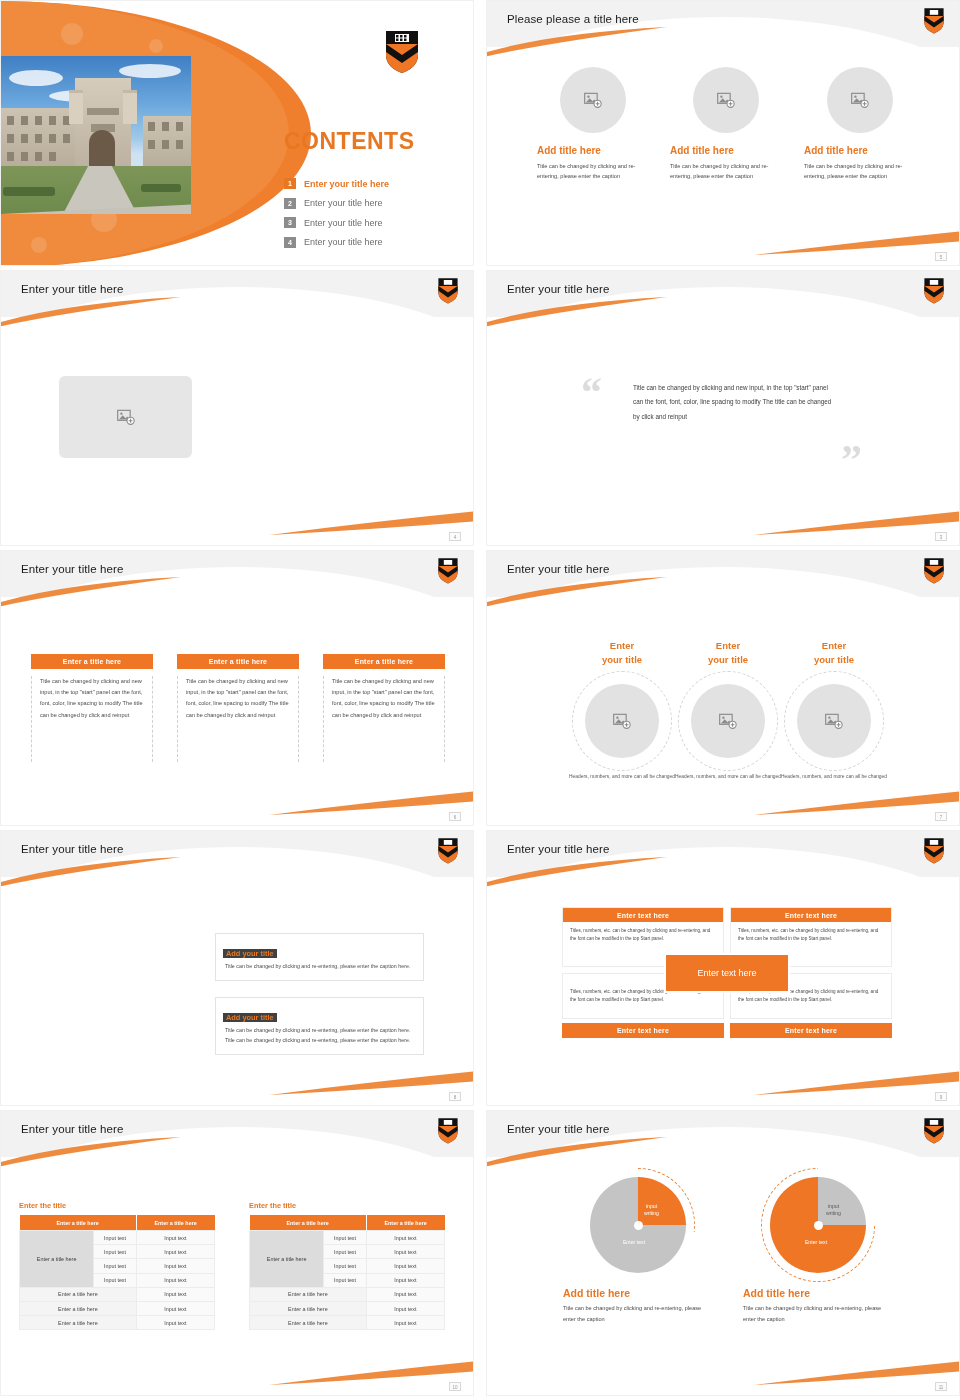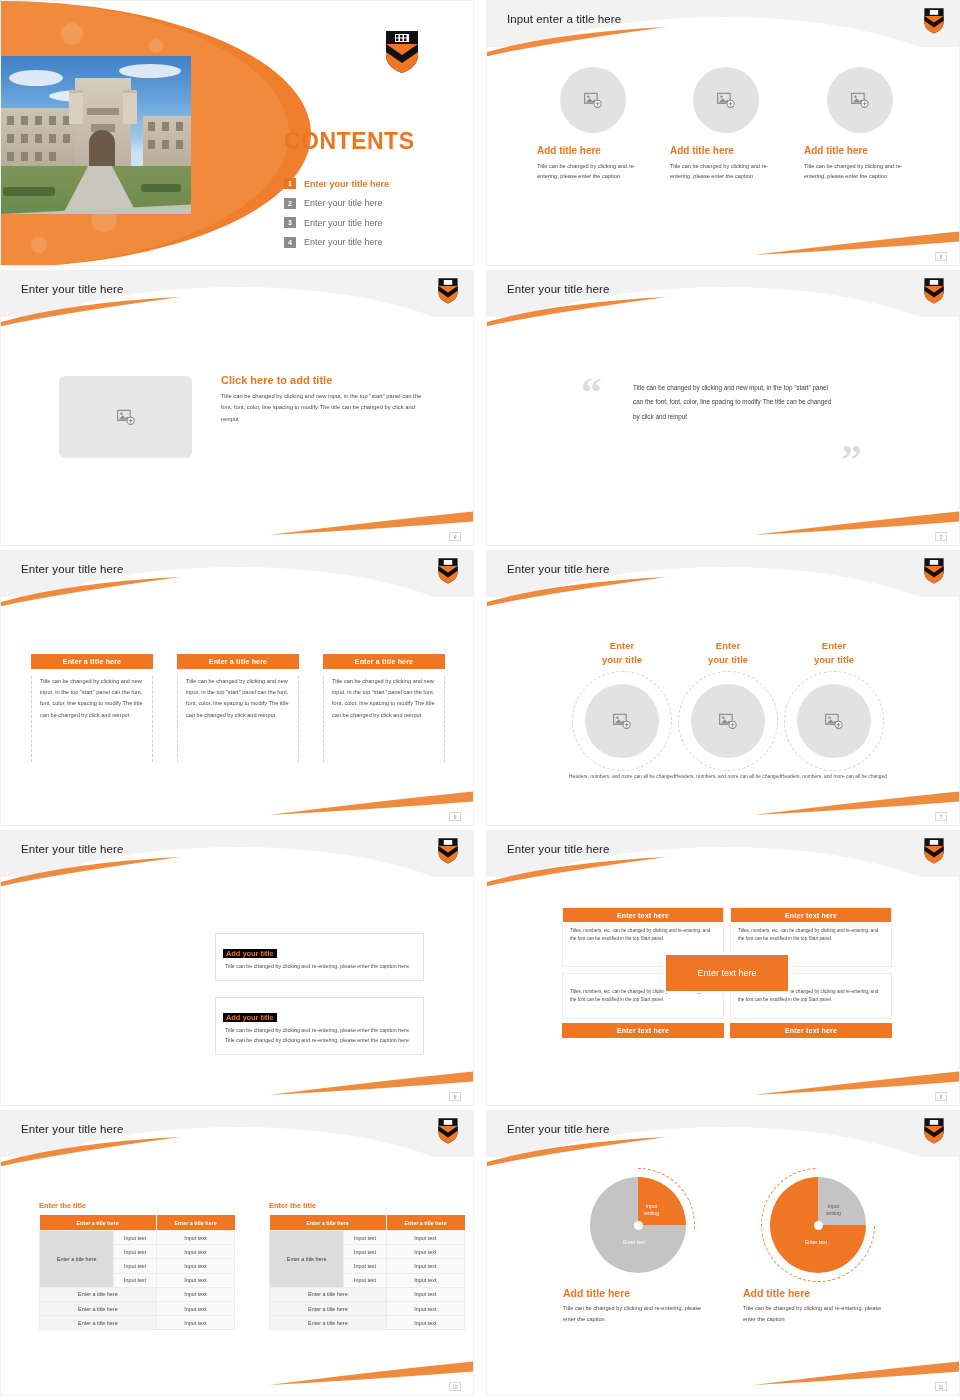--- a/index.html
+++ b/index.html
@@ -189,39 +189,39 @@
   .s6-circ { width: 74px; height: 74px; }
   .s6-cap { margin-top: 2px; font-size: 4.9px; color: #5a5a5a; line-height: 1.55; }
 
   
   .s7-left { position: absolute; left: 70px; top: 98px; width: 120px; }
   .s7-h { font-size: 16px; font-weight: bold; color: #e87722; }
   .s7-b { margin-top: 5px; font-size: 5.9px; color: #4a4a4a; line-height: 2.0; }
   .s7-box { position: absolute; left: 214px; width: 209px;
     border: 1px solid #e3e3e3; padding: 8px 9px 9px; }
   .s7-bh { font-size: 7.4px; font-weight: bold; color: #e87722;
-    background: #000000; display: inline-block; margin: -14px 0 3px -2px; padding: 0 3px; }
+    background: #404040; display: inline-block; margin: -14px 0 3px -2px; padding: 0 3px; }
   .s7-bb { font-size: 5.3px; color: #4a4a4a; line-height: 1.9; }
 
   
   .s8-wrap { position: absolute; left: 75px; top: 76px; width: 330px; }
   .s8-grid { display: grid; grid-template-columns: 1fr 1fr; gap: 6px 6px; }
   .s8-cell { border: 1px solid #ececec; background: #fff; }
   .s8-cell .orange-h { padding: 3.5px 0; }
   .s8-ct { padding: 5px 7px 10px; font-size: 4.6px; color: #4a4a4a; line-height: 1.65; min-height: 44px; }
   .s8-center {
     position: absolute; left: 50%; top: 50%; transform: translate(-50%,-50%);
     width: 126px; height: 40px; background: #ee7624; border: 2px solid #fff;
     color: #fff; font-size: 9px; display: flex; align-items: center; justify-content: center;
   }
   .s8-foot { display: grid; grid-template-columns: 1fr 1fr; gap: 6px; margin-top: 4px; }
   .s8-foot .orange-h { padding: 4px 0; }
 
   
-  .s9-block { position: absolute; top: 90px; width: 196px; margin-left: 20px; }
+  .s9-block { position: absolute; top: 90px; width: 196px; }
   .s9-h { font-size: 7.4px; font-weight: bold; color: #e87722; margin-bottom: 5px; }
   table.tbl { width: 100%; border-collapse: collapse; font-size: 5.4px; color: #4a4a4a; }
   table.tbl th { background: #ee7624; color: #fff; font-weight: bold;
     padding: 4.5px 0; text-align: center; font-size: 5.4px;
     border-right: 1px solid #fff; }
   table.tbl th:last-child { border-right: none; }
   table.tbl td { padding: 3.6px 0; text-align: center; border: 1px solid #ececec; background: #fafafa; }
   table.tbl td.rowhdr { background: #dcdcdc; color: #3c3c3c; }
   table.tbl td.label { background: #f4f4f4; }
 
@@ -325,21 +325,21 @@
       <div class="toc-row">
         <span class="toc-num">4</span>
         <span class="toc-txt">Enter your title here</span>
       </div>
     </div>
   </div>
 
   <div class="slide">
     <div class="hdr-band"></div>
     <div class="hdr-curve"></div>
-    <div class="slide-title">Input enter a title here</div>
+    <div class="slide-title">Please please a title here</div>
     <svg class="shield" viewBox="0 0 36 45">
       <path d="M2 2 H34 V26 Q34 38 18 44 Q2 38 2 26 Z" fill="#111111"></path>
       <path d="M2 15 H34 V26 Q34 38 18 44 Q2 38 2 26 Z" fill="#ee7624"></path>
       <path d="M2 15 L18 26 L34 15 L34 23 L18 34 L2 23 Z" fill="#111111"></path>
       <rect x="11" y="5" width="14" height="8" fill="#ffffff"></rect>
     </svg>
     <div class="swoosh-tl">
       <svg width="190" height="30" viewBox="0 0 190 30">
           <path d="M0 28 Q70 6 190 0 Q70 16 6 30 Z" fill="#ee8b3f"></path>
         </svg>
@@ -414,24 +414,20 @@
     </div>
 
     <div class="img-ph-rect s3-img">
       <svg class="ph-icon" viewBox="0 0 24 24">
         <rect x="2" y="4" width="15" height="12" fill="none" stroke="#8c8c8c" stroke-width="1.4"></rect>
         <circle cx="6.5" cy="8" r="1.4" fill="#8c8c8c"></circle>
         <path d="M3.5 15 L8 10 L11.5 13.5 L13.5 11.5 L16 15 Z" fill="#8c8c8c"></path>
         <circle cx="17.5" cy="16.5" r="4.3" fill="#fff" stroke="#8c8c8c" stroke-width="1.3"></circle>
         <path d="M17.5 14.2 V18.8 M15.2 16.5 H19.8" stroke="#8c8c8c" stroke-width="1.3"></path>
       </svg>
-    </div>
-    <div class="s3-txt">
-      <div class="s3-h">Click here to add title</div>
-      <div class="s3-b">Title can be changed by clicking and new input, in the top "start" panel can the font, font, color, line spacing to modify The title can be changed by click and reinput</div>
     </div>
     <div class="pagenum">4</div>
   </div>
 
   <div class="slide">
     <div class="hdr-band"></div>
     <div class="hdr-curve"></div>
     <div class="slide-title">Enter your title here</div>
     <svg class="shield" viewBox="0 0 36 45">
       <path d="M2 2 H34 V26 Q34 38 18 44 Q2 38 2 26 Z" fill="#111111"></path>

